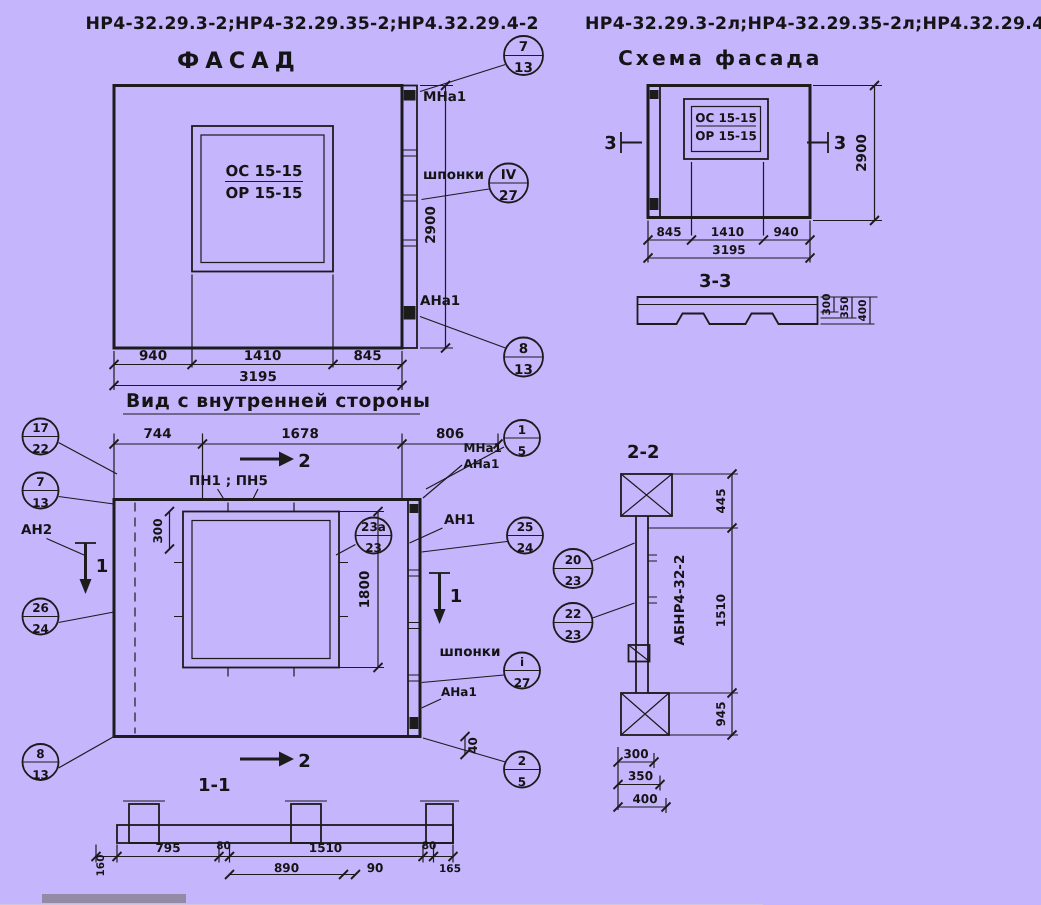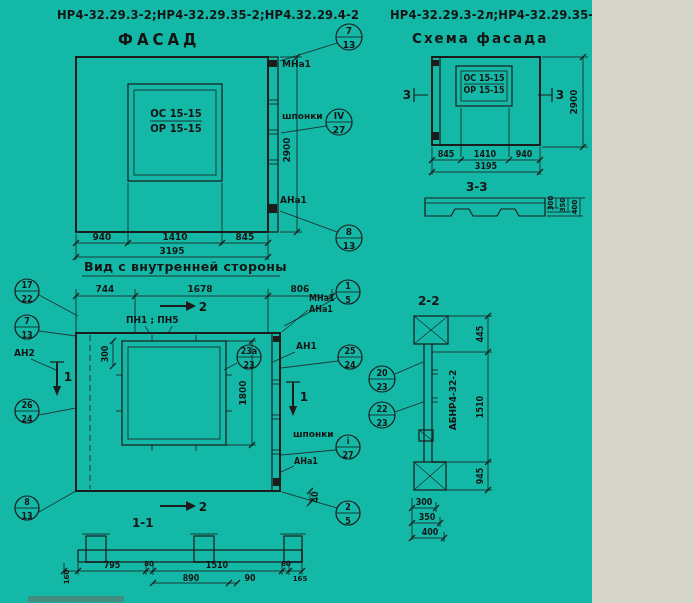--- a/index.html
+++ b/index.html
@@ -1,16 +1,16 @@
 <!DOCTYPE html>
 <html><head>
 <meta charset="utf-8">
 <style>
   html,body{margin:0;padding:0;background:#d8d5cc;}
-  .sheet{position:relative;width:592px;height:603px;background:#14b8a6;overflow:hidden;}
+  .sheet{position:relative;width:694px;height:603px;background:#c4b5fd;overflow:hidden;}
   svg{position:absolute;left:0;top:0;}
   .s1{stroke:#1c1c1c;stroke-width:2;fill:none;}
   .s2{stroke:#1c1c1c;stroke-width:1.2;fill:none;}
   .s3{stroke:#1c1c1c;stroke-width:0.8;fill:none;}
   .fl{fill:#1c1c1c;stroke:none;}
   .dash{stroke-dasharray:6 4;}
   text{font:600 9px "DejaVu Sans",sans-serif;fill:#141414;}
   .t7{font-size:7px;} .t8{font-size:8px;} .t10{font-size:10px;}
   .ttl{font-size:11.5px;font-weight:700;letter-spacing:.2px;}
   .hd{font-size:15px;font-weight:700;letter-spacing:4px;}

